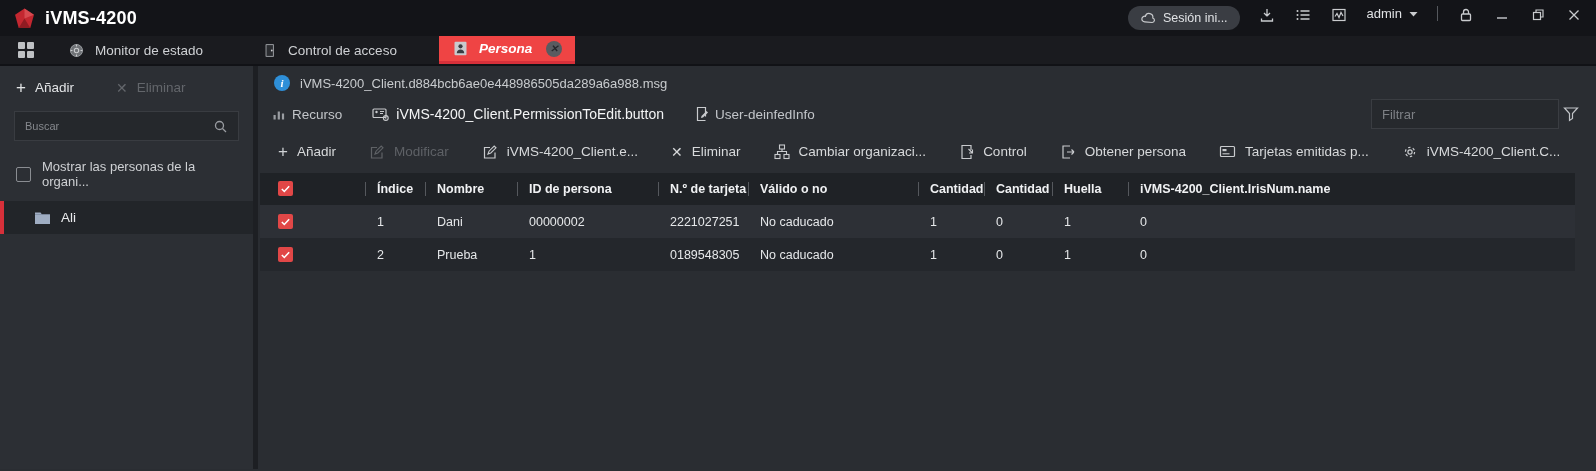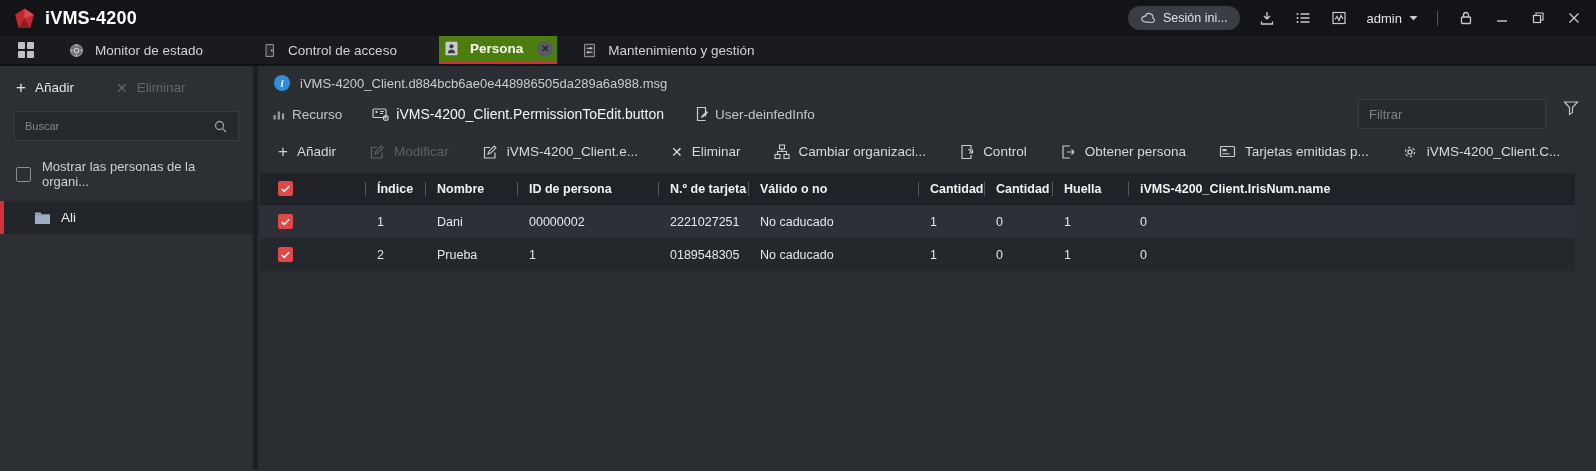--- a/index.html
+++ b/index.html
@@ -3,33 +3,33 @@
 <meta charset="utf-8">
 <style>
   * { margin:0; padding:0; box-sizing:border-box; }
   html,body { width:1596px; height:471px; overflow:hidden; }
   body { font-family:"Liberation Sans", sans-serif; background:#2a2d32; color:#d4d6d9; font-size:13px; }
 
   
   .titlebar { height:36px; background:#131418; display:flex; align-items:center; padding:0 14px; }
   .logo { width:21px; height:21px; flex:0 0 auto; }
   .app-title { color:#ffffff; font-weight:bold; font-size:18px; margin-left:10px; letter-spacing:.2px; }
-  .tb-right { margin-left:auto; display:flex; align-items:center; gap:19px; }
+  .tb-right { margin-left:auto; display:flex; align-items:flex-start; gap:19px; }
   .pill { background:#3a3d43; border-radius:12px; height:24px; display:flex; align-items:center; gap:7px; padding:0 12px; color:#dfe1e4; font-size:12.5px; cursor:default; }
   .tb-icon { width:17px; height:17px; display:flex; align-items:center; justify-content:center; color:#c9cbce; }
   .tb-user { display:flex; align-items:center; gap:7px; color:#dfe1e4; font-size:13px; }
   .tb-divider { width:1px; height:15px; background:#55585d; }
 
   
   .tabbar { height:30px; background:#1a1b1f; display:flex; align-items:stretch; border-bottom:2px solid #111216; }
   .grid-btn { width:52px; display:flex; align-items:center; justify-content:center; }
   .grid-icon { display:grid; grid-template-columns:7px 7px; grid-template-rows:7px 7px; gap:2px; }
   .grid-icon span { background:#bfc1c4; border-radius:1px; }
   .tab { display:flex; align-items:center; gap:10px; padding:0 16px; margin-right:26px; color:#cfd1d4; font-size:13.5px; cursor:default; white-space:nowrap; }
-  .tab.active { background:#4d7c0f; border-bottom:3px solid #d7303a; color:#ffffff; font-weight:bold; margin-right:8px; padding:0 4px; }
+  .tab.active { background:#ef4444; border-bottom:3px solid #d7303a; color:#ffffff; font-weight:bold; margin-right:8px; padding:0 13px;font-style:italic; }
   .tab .ticon { width:17px; height:17px; flex:0 0 auto; }
   .tab-close { width:16px; height:16px; border-radius:50%; background:#585b60; color:#24262a; display:flex; align-items:center; justify-content:center; font-size:10px; font-weight:bold; margin-left:4px; }
 
   
   .app-body { display:flex; height:403px; }
 
   
   .sidebar { width:258px; flex:0 0 auto; background:#2c2f34; border-right:5px solid #1d1f23; }
   .side-actions { display:flex; align-items:center; gap:42px; padding:13px 16px 11px; font-size:13.5px; }
   .side-act { display:flex; align-items:center; gap:9px; color:#e2e4e6; cursor:pointer; }
@@ -44,21 +44,21 @@
   .tree-item { height:33px; display:flex; align-items:center; gap:10px; padding-left:34px; font-size:13.5px; color:#e9eaec; cursor:pointer; }
   .tree-item.selected { background:#222529; border-left:4px solid #d7303a; padding-left:30px; }
 
   
   .main { flex:1; background:#2a2d32; min-width:0; }
   .info-row { display:flex; align-items:center; gap:10px; padding:9px 0 2px 16px; font-size:13px; color:#c8cbce; }
   .info-badge { width:16px; height:16px; border-radius:50%; background:#2e8fd8; color:#fff; font-size:11px; font-weight:bold; display:flex; align-items:center; justify-content:center; font-family:"Liberation Serif", serif; font-style:italic; flex:0 0 auto; }
   .subnav-row { display:flex; align-items:center; padding:8px 16px 4px 14px; height:38px; }
   .subnav-item { display:flex; align-items:center; gap:6px; margin-right:30px; color:#c2c5c9; font-size:13.5px; cursor:pointer; white-space:nowrap; }
   .subnav-item.bright { color:#f4f5f6; font-size:14px;text-align:center; }
-  .filter-wrap { margin-left:auto; display:flex; align-items:flex-start; gap:16px; }
+  .filter-wrap { margin-left:auto; display:flex; align-items:center; gap:3px; }
   .filter-box { width:188px; height:30px; background:#26292d; border:1px solid #3a3d42; display:flex; align-items:center; padding:0 10px; }
   .filter-box input { flex:1; background:transparent; border:none; outline:none; color:#cfd2d5; font-size:13px; font-family:inherit; }
   .filter-box input::placeholder { color:#7d8085; }
 
   .toolbar-row { display:flex; align-items:center; padding:12px 14px 13px 20px; font-size:13.5px; color:#d7d9db; }
   .tool { display:flex; align-items:center; gap:9px; margin-right:33px; cursor:pointer; white-space:nowrap; }
   .tool.disabled { color:#5e6166; cursor:default; }
   .tool .plus-glyph { color:#cfd2d5; }
   .tool.disabled .plus-glyph, .tool.disabled svg { opacity:.55; }
 
@@ -175,30 +175,20 @@
   <div class="tab active">
     <svg class="ticon" viewBox="0 0 17 17">
       <rect x="2.5" y="1.8" width="12" height="13.4" rx="1" fill="#c9cbce"></rect>
       <circle cx="8.5" cy="6.3" r="2.1" fill="#3a3d42"></circle>
       <path d="M4.8 13.2c0-2.2 1.6-3.6 3.7-3.6s3.7 1.4 3.7 3.6z" fill="#3a3d42"></path>
     </svg>
     <span>Persona</span>
     <span class="tab-close">✕</span>
   </div>
 
-  <div class="tab">
-    <svg class="ticon" viewBox="0 0 17 17">
-      <rect x="3" y="1.8" width="11" height="13.4" rx="1" fill="#8b8e92"></rect>
-      <rect x="4.1" y="2.9" width="8.8" height="11.2" fill="#2a2c30"></rect>
-      <path d="M5.5 6.3h6M5.5 10.3h6" stroke="#c9cbce" stroke-width="1.1"></path>
-      <circle cx="9.8" cy="6.3" r="1.1" fill="#c9cbce"></circle>
-      <circle cx="7.2" cy="10.3" r="1.1" fill="#c9cbce"></circle>
-    </svg>
-    <span>Mantenimiento y gestión</span>
-  </div>
 </div>
 
 <div class="app-body">
 
   <div class="sidebar">
     <div class="side-actions">
       <div class="side-act">
         <span class="plus-glyph">+</span>
         <span>Añadir</span>
       </div>

